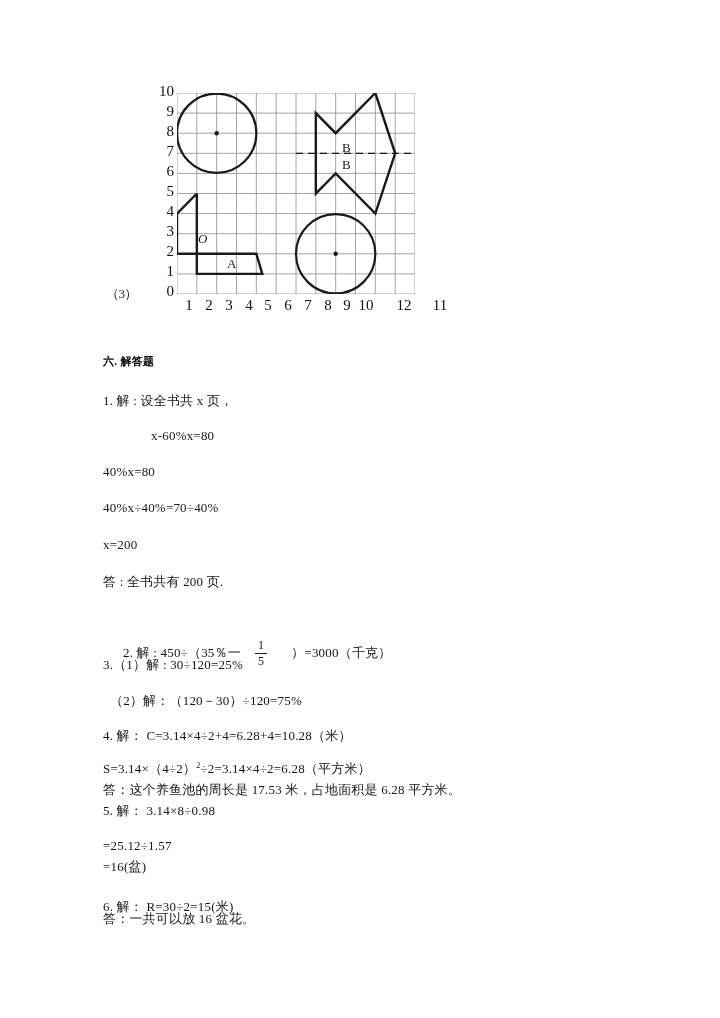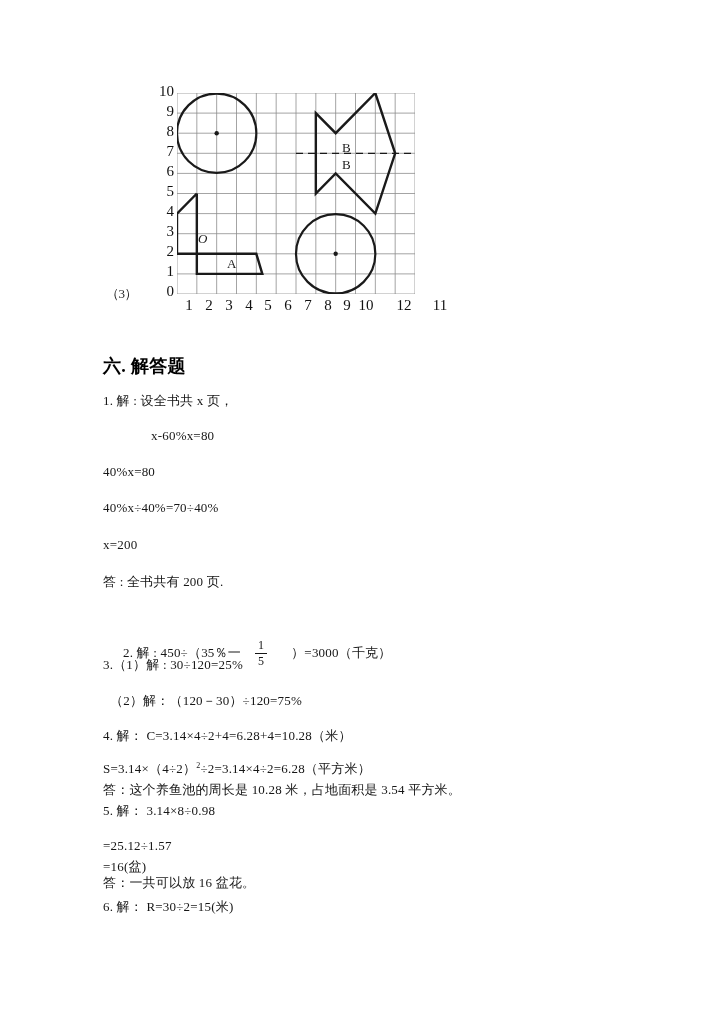--- a/index.html
+++ b/index.html
@@ -93,21 +93,21 @@
     font-family: "Liberation Serif", serif;
     font-size: 13px;
     color: #1a1a1a;
   }
 
   
   .section-heading {
     position: absolute;
     left: 103px;
     font-weight: bold;
-    font-size: 18px;
+    font-size: 11px;
     font-family: "Liberation Serif", "DejaVu Serif", serif;
     color: #000;
     letter-spacing: 0.3px;
     text-align: right;
   }
 
   .line {
     position: absolute;
     left: 103px;
     font-size: 13px;
@@ -266,25 +266,25 @@
   <div class="line" style="top:656px;">3.（1）解 : 30÷120=25%</div>
 
   <div class="line" style="left:110px; top:692px;">（2）解：（120－30）÷120=75%</div>
 
   <div class="line" style="top:727px;">4. 解： C=3.14×4÷2+4=6.28+4=10.28（米）</div>
 
   <div class="line" style="top:760px;">
     <span>S=3.14×（4÷2）</span><sup class="sq">2</sup><span>÷2=3.14×4÷2=6.28（平方米）</span>
   </div>
 
-  <div class="line" style="top:781px;">答：这个养鱼池的周长是 10.28 米，占地面积是 3.54 平方米。</div>
+  <div class="line" style="top:781px;">答：这个养鱼池的周长是 17.53 米，占地面积是 6.28 平方米。</div>
 
   <div class="line" style="top:802px;">5. 解： 3.14×8÷0.98</div>
 
   <div class="line" style="top:838px;">=25.12÷1.57</div>
 
   <div class="line" style="top:858px;">=16(盆)</div>
 
-  <div class="line" style="top:874px;">答：一共可以放 16 盆花。</div>
+  <div class="line" style="top:910px;">答：一共可以放 16 盆花。</div>
 
   <div class="line" style="top:898px;">6. 解： R=30÷2=15(米)</div>
 
 </div>
 
 </body></html>

